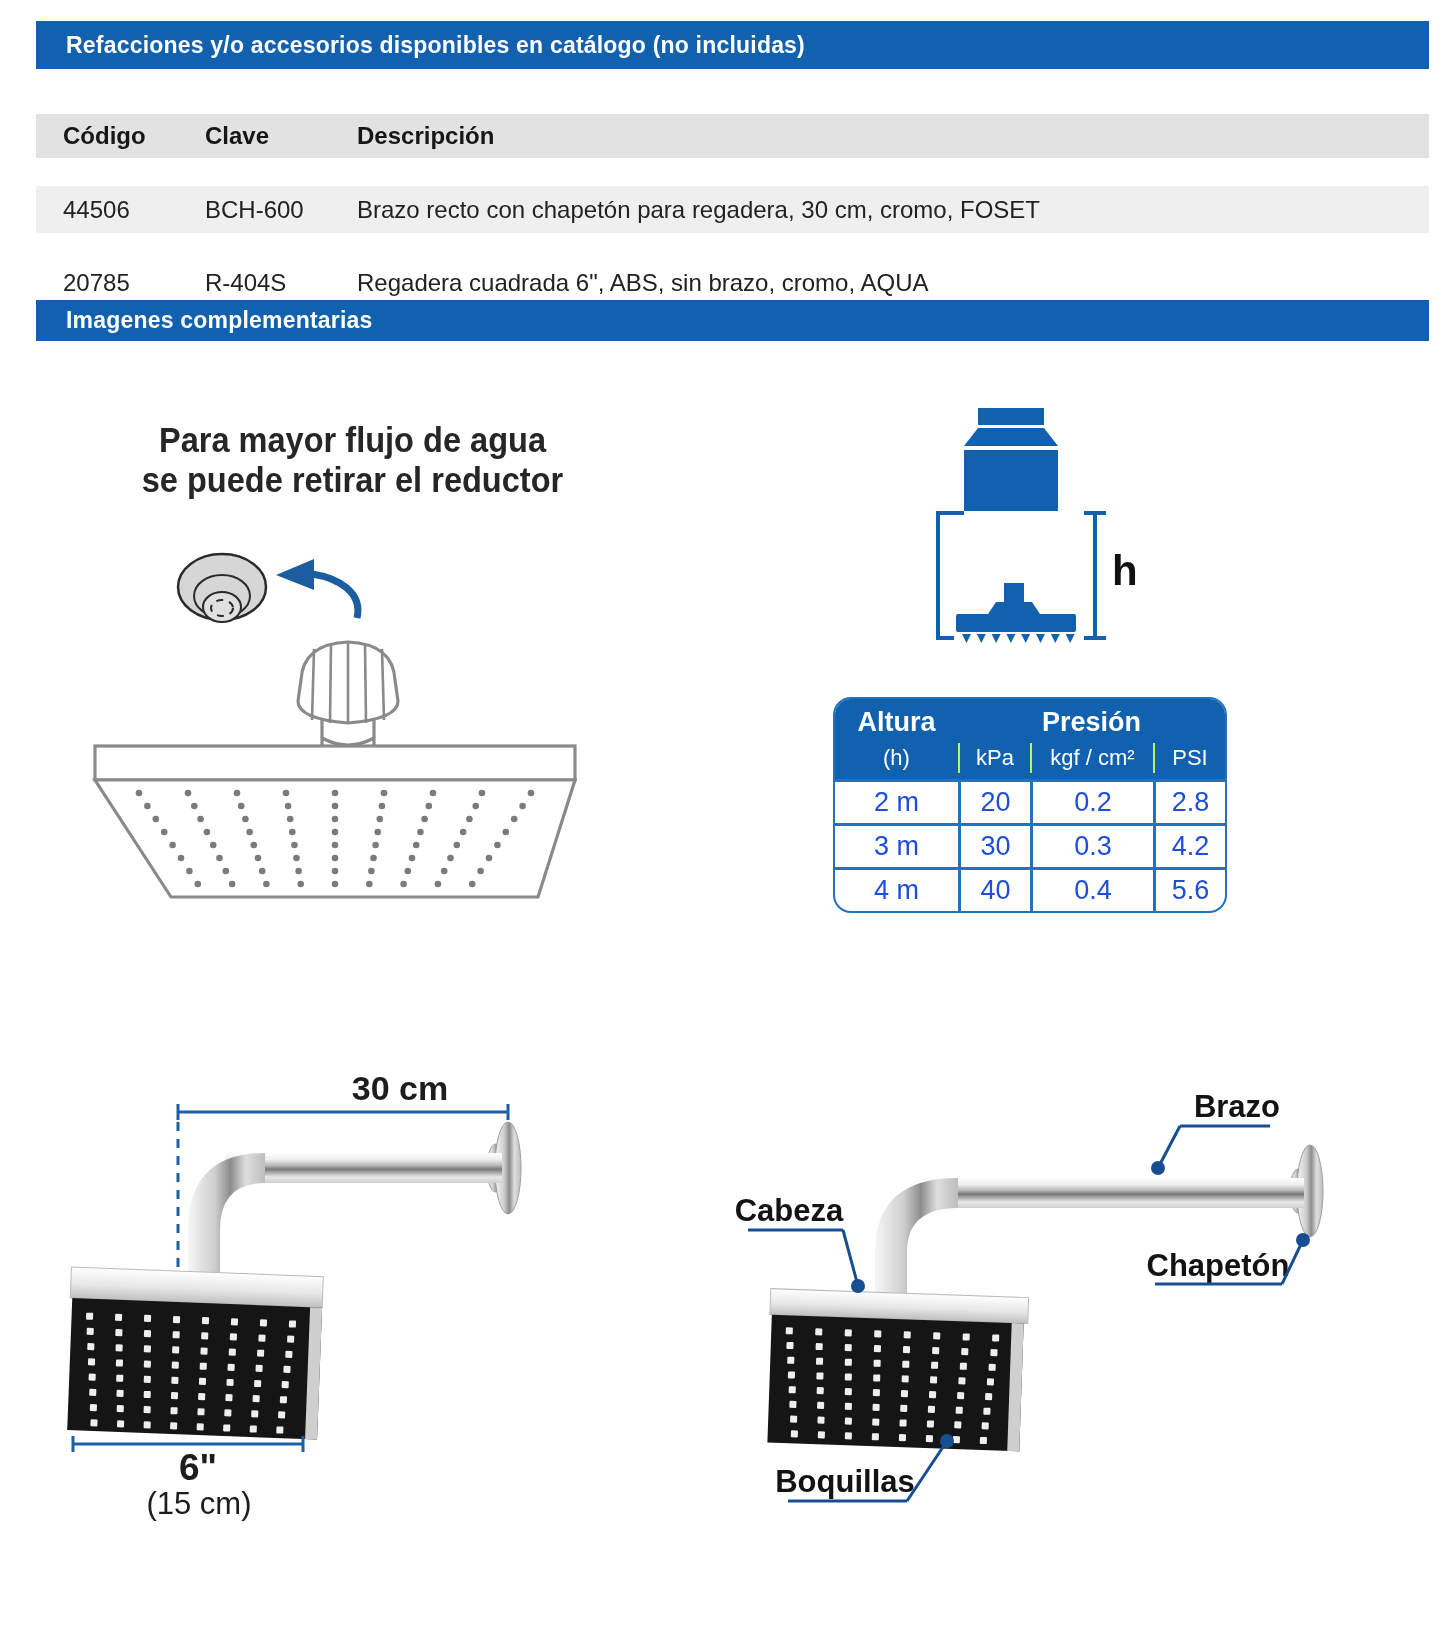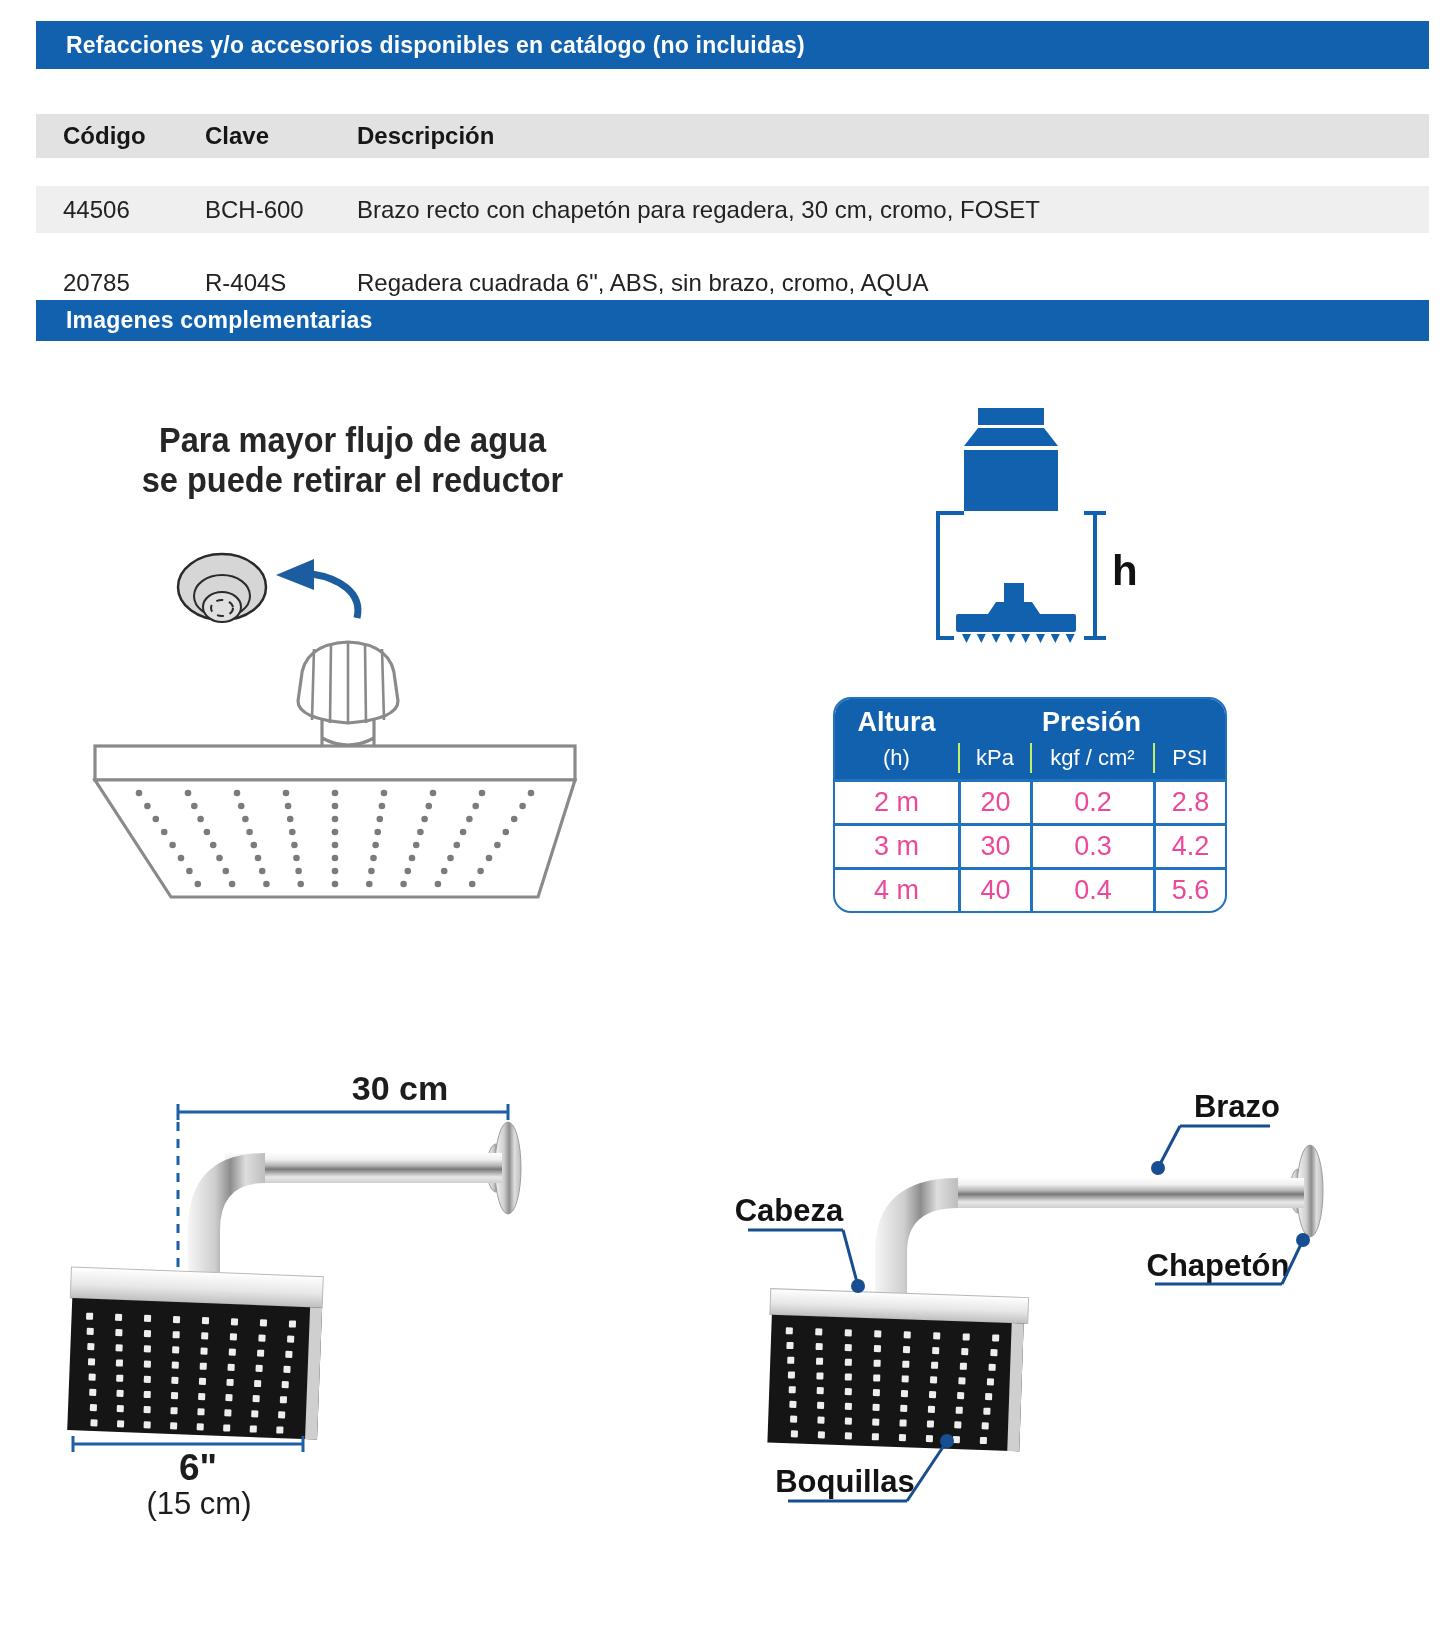--- a/index.html
+++ b/index.html
@@ -28,21 +28,21 @@
   #pressure-table{position:absolute;left:833px;top:697px;width:394px;background:#fff;
                   border:2px solid #2272bd;border-radius:18px;overflow:hidden;box-sizing:border-box;}
   #pressure-table .hd{background:#1161ae;color:#fff;}
   .hdA{display:grid;grid-template-columns:123px 1fr;height:38px;align-items:end;}
   .hdA div{text-align:center;font-weight:bold;font-size:27px;line-height:30px;}
   .hdB{display:grid;grid-template-columns:123px 72px 123px 72px;height:42px;align-items:center;}
   .hdB div{text-align:center;font-size:22px;}
   .hdB div + div{border-left:2px solid #bef264;height:30px;line-height:30px;}
   .prow{display:grid;grid-template-columns:123px 72px 123px 72px;height:41px;
         align-items:center;border-top:3px solid #2272bd;}
-  .prow div{text-align:left;font-size:27px;color:#ec4899;height:100%;display:flex;
+  .prow div{text-align:left;font-size:27px;color:#1d4ed8;height:100%;display:flex;
             align-items:center;justify-content:center;}
   .prow div + div{border-left:3px solid #2272bd;}
 
   svg{position:absolute;}
   .lbl{font-weight:bold;font-size:31px;fill:#131313;}
   .dim{font-weight:bold;fill:#1d1d1d;}
 </style>
 </head>
 <body>
 

